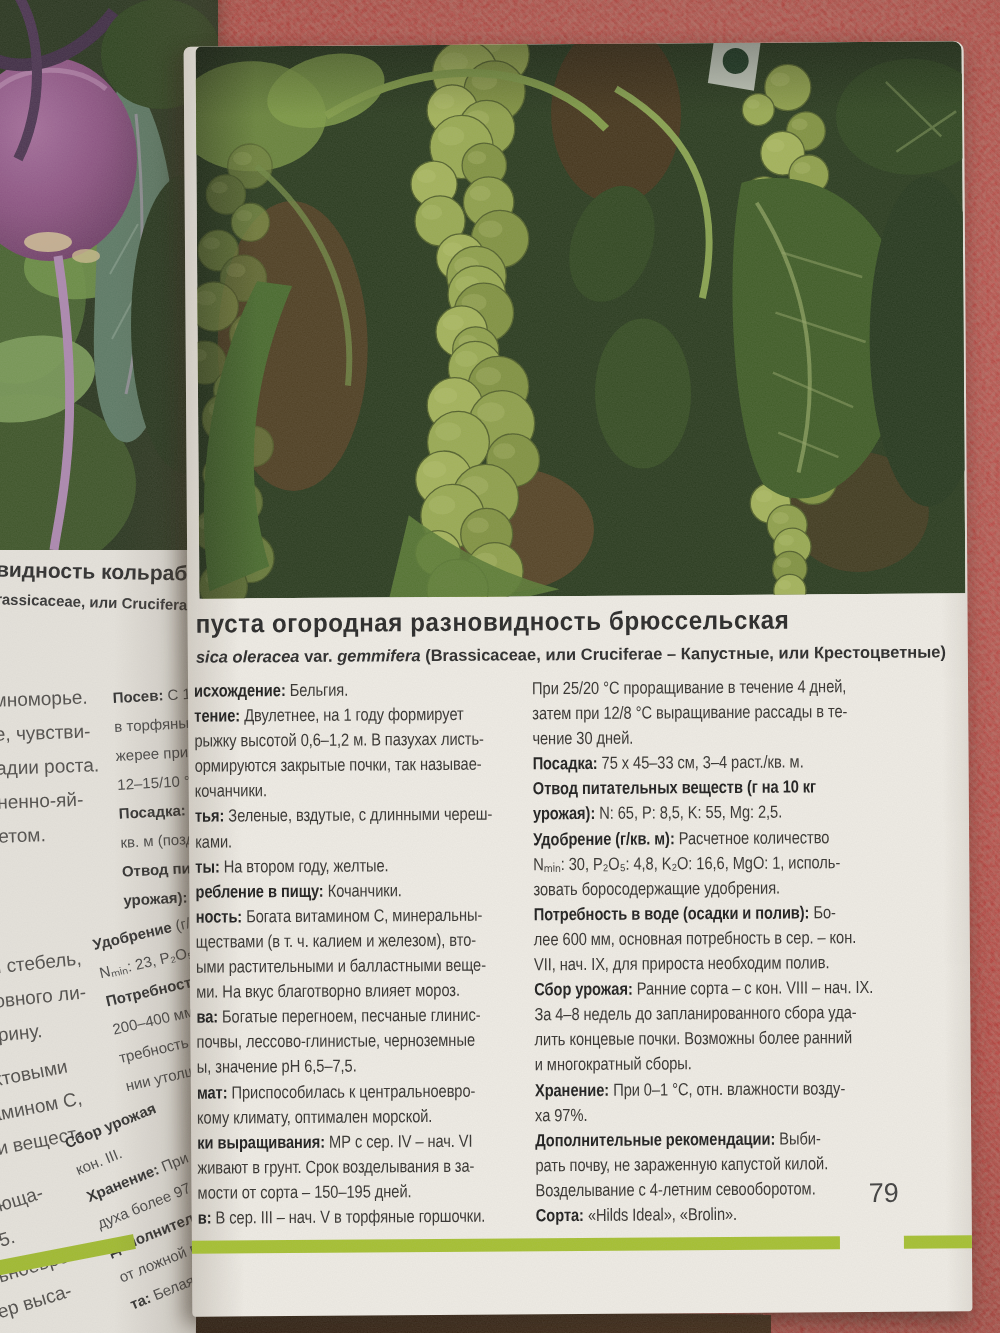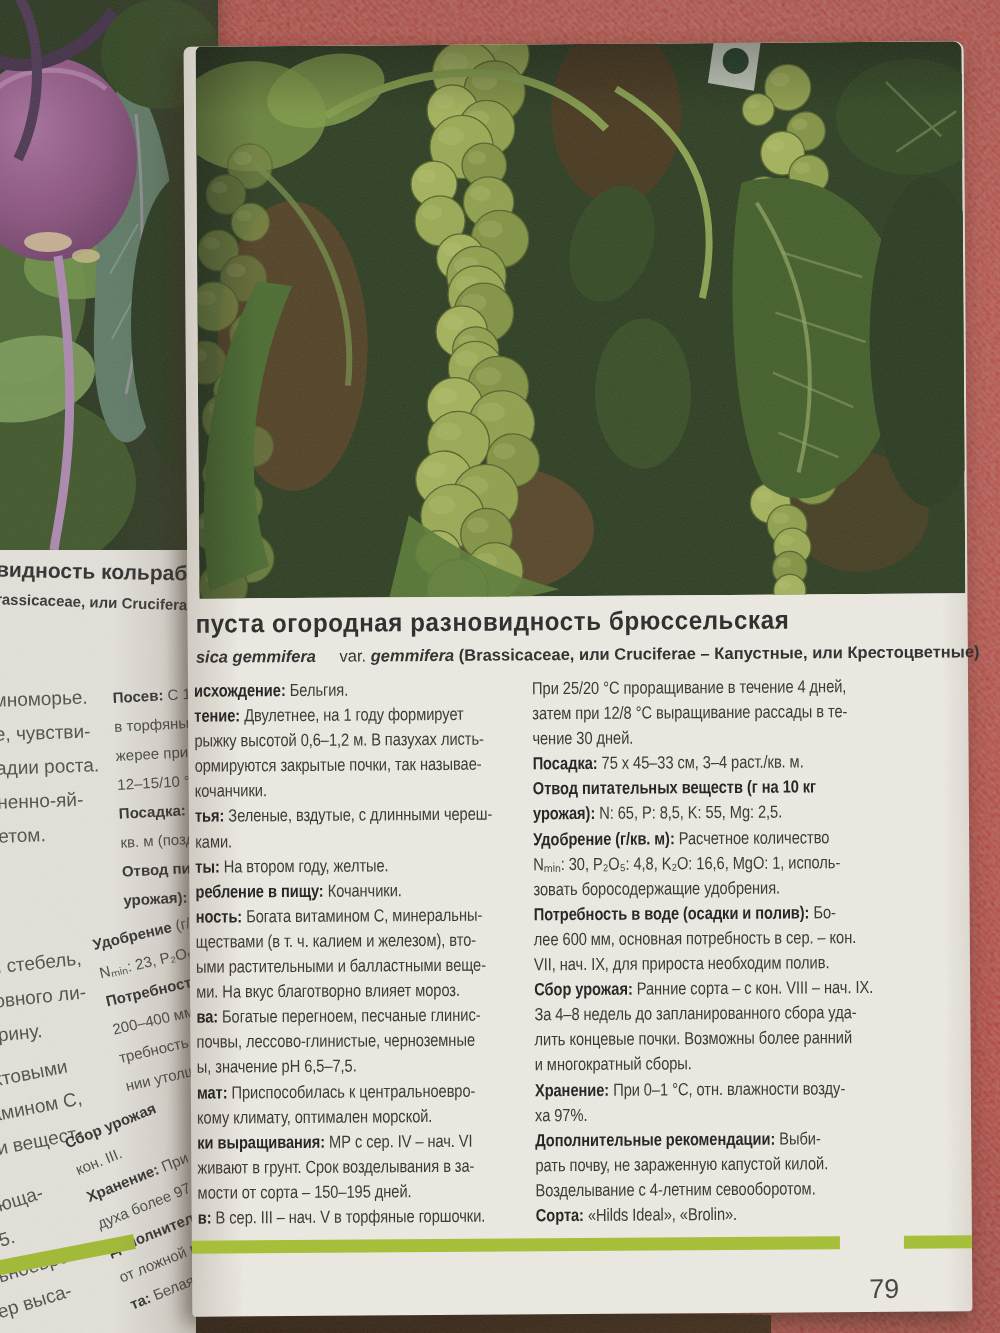--- a/index.html
+++ b/index.html
@@ -40,31 +40,31 @@
   .main-page::before{content:"";position:absolute;inset:0;border-radius:inherit;pointer-events:none;
     background:linear-gradient(90deg, rgba(95,82,66,.20), rgba(0,0,0,0) 52px),
                linear-gradient(270deg, rgba(90,78,62,.10), rgba(0,0,0,0) 26px);}
   .photo{position:absolute;left:12px;top:0;width:766px;height:552px;
     border-radius:6px 9px 0 0;overflow:hidden;}
   .title{position:absolute;left:8px;top:562px;width:770px;font-weight:700;font-size:26px;
     letter-spacing:.6px;color:#222;transform:scaleX(.93);transform-origin:left top;white-space:nowrap;}
   .subtitle{position:absolute;left:8px;top:601px;width:780px;font-weight:700;font-size:16.5px;
     color:#242424;white-space:nowrap;}
   .subtitle .it{font-style:italic;}
-  .subtitle .rg{font-weight:400;margin-left:19px;}
+  .subtitle .rg{font-weight:700;}
   .col{position:absolute;top:632px;font-size:17.5px;line-height:25.1px;color:#2e2c29;
     letter-spacing:-.1px;transform:scaleX(.84);transform-origin:left top;white-space:nowrap;}
   .col b{color:#161616;}
   .col .tl{height:25.1px;}
   .col-left{left:6px;width:400px;}
   .col-right{left:344px;width:520px;}
   .green-line{position:absolute;top:1194px;height:13px;background:var(--accent);}
   .gl-left{left:0;width:648px;}
   .gl-right{left:712px;width:68px;}
-  .page-num{position:absolute;left:648px;top:1232px;width:88px;text-align:center;
+  .page-num{position:absolute;left:648px;top:1136px;width:88px;text-align:center;
     font-size:27px;color:#3a3a3a;}
 
   
   .cover-strip{position:absolute;left:196px;top:1312px;width:575px;height:26px;
     background:linear-gradient(90deg,#2c1c0e,#402a16);transform:rotate(.5deg);}
 
   .tl{display:block;}
 </style>
 </head>
 <body>
@@ -350,21 +350,21 @@
       <path d="M210,470 C250,500 300,530 360,545 L330,552 L190,552 Z" fill="#577831" opacity=".9"></path>
       <g>
         <polygon points="518,0 565,0 558,48 512,40" fill="#cfd6c9" opacity=".92"></polygon>
         <circle cx="540" cy="18" r="13" fill="#1d3a22"></circle>
       </g>
       <rect width="766" height="70" fill="url(#vigTop)"></rect>
       <rect width="60" height="552" fill="url(#vigLeft)"></rect>
     </svg>
 
     <div class="title">пуста огородная разновидность брюссельская</div>
-    <div class="subtitle"><span class="it">sica gemmifera</span><span class="rg"> var. </span><span class="it">gemmifera</span><span> (Brassicaceae, или Cruciferae – Капустные, или Крестоцветные)</span></div>
+    <div class="subtitle"><span class="it">sica oleracea</span><span class="rg"> var. </span><span class="it">gemmifera</span><span> (Brassicaceae, или Cruciferae – Капустные, или Крестоцветные)</span></div>
 
     <div class="col col-left">
         <div class="tl"><b>исхождение:</b> Бельгия.</div>
         <div class="tl"><b>тение:</b> Двулетнее, на 1 году формирует</div>
         <div class="tl">рыжку высотой 0,6–1,2 м. В пазухах листь-</div>
         <div class="tl">ормируются закрытые почки, так называе-</div>
         <div class="tl">кочанчики.</div>
         <div class="tl"><b>тья:</b> Зеленые, вздутые, с длинными череш-</div>
         <div class="tl">ками.</div>
         <div class="tl"><b>ты:</b> На втором году, желтые.</div>

